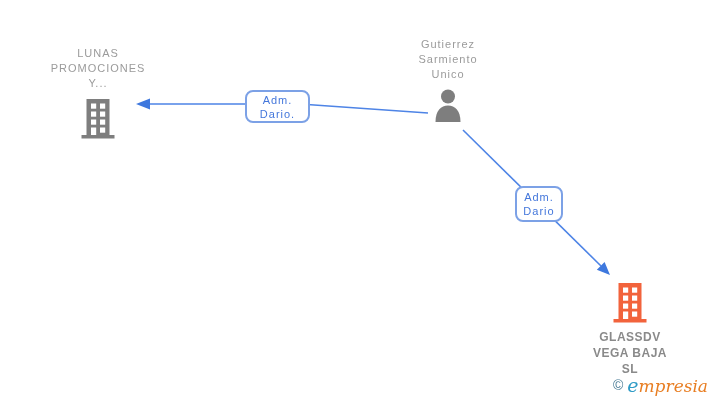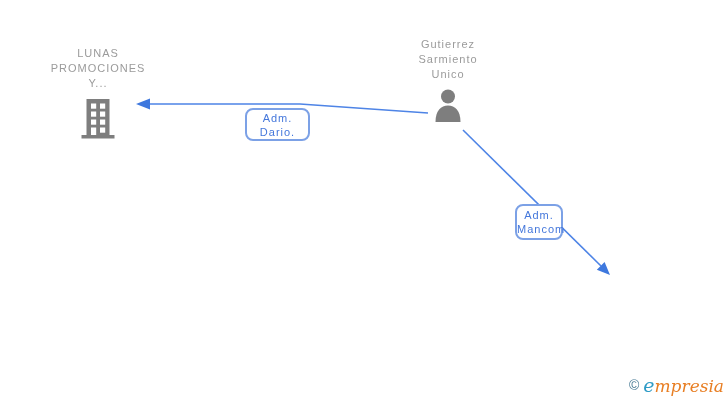--- a/index.html
+++ b/index.html
@@ -63,27 +63,26 @@
     border-radius: 8px;
     color: #4477db;
     font-size: 11px;
     line-height: 14px;
     letter-spacing: 1px;
     text-align: center;
     display: flex;
     flex-direction: column;
     justify-content: center;
     box-sizing: border-box;
-    margin-top: 18px;
   }
 
   
   #watermark {
     position: absolute;
-    right: 4px;
+    right: 20px;
     bottom: 4px;
     z-index: 2;
     white-space: nowrap;
     margin-left: 8px;
   }
   #watermark .copyright {
     color: #4a7c96;
     font-size: 14px;
     vertical-align: 2px;
     margin-right: 4px;
@@ -141,28 +140,51 @@
     <div class="node-icon" style="margin-top:7px;">
       <svg width="30" height="33" viewBox="0 0 30 33">
         <g class="icon-gray-fill">
           <circle cx="15" cy="7.5" r="7"></circle>
           <path d="M2.5 33 C2.5 21.5 8 16.5 15 16.5 C22 16.5 27.5 21.5 27.5 33 Z"></path>
         </g>
       </svg>
     </div>
   </div>
 
+  <div class="node" style="left:580px; top:283px; width:100px;">
+    <div class="node-icon">
+      <svg width="34" height="40" viewBox="0 0 34 40">
+        <g class="icon-orange-fill">
+          <rect x="0.5" y="36" width="33" height="3.5"></rect>
+          <rect x="5.5" y="0" width="23" height="36.5"></rect>
+        </g>
+        <g fill="#ffffff">
+          <rect x="10" y="4.5" width="5.2" height="5.2"></rect>
+          <rect x="19" y="4.5" width="5.2" height="5.2"></rect>
+          <rect x="10" y="12.5" width="5.2" height="5.2"></rect>
+          <rect x="19" y="12.5" width="5.2" height="5.2"></rect>
+          <rect x="10" y="20.5" width="5.2" height="5.2"></rect>
+          <rect x="19" y="20.5" width="5.2" height="5.2"></rect>
+          <rect x="10" y="28.5" width="5.2" height="7.5"></rect>
+          <rect x="19" y="28.5" width="5.2" height="5.2"></rect>
+        </g>
+      </svg>
+    </div>
+    <div class="node-label bold" style="margin-top:2px;">GLASSDV</div>
+    <div class="node-label bold">VEGA BAJA</div>
+    <div class="node-label bold">SL</div>
+  </div>
 
   <div class="edge-label" style="left:245px; top:90px; width:65px; height:33px;">
     <div>Adm.</div>
     <div>Dario.</div>
   </div>
 
   <div class="edge-label" style="left:515px; top:186px; width:48px; height:36px;">
     <div>Adm.</div>
-    <div>Mancom</div>
+    <div>Dario</div>
   </div>
 
   <div id="watermark">
     <span class="copyright">©</span><span class="brand brand-initial">e</span><span class="brand brand-rest">mpresia</span>
   </div>
 
 </div>
 
 </body></html>

